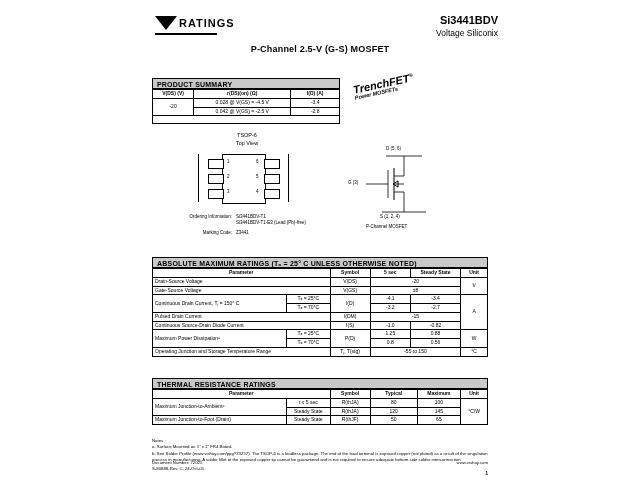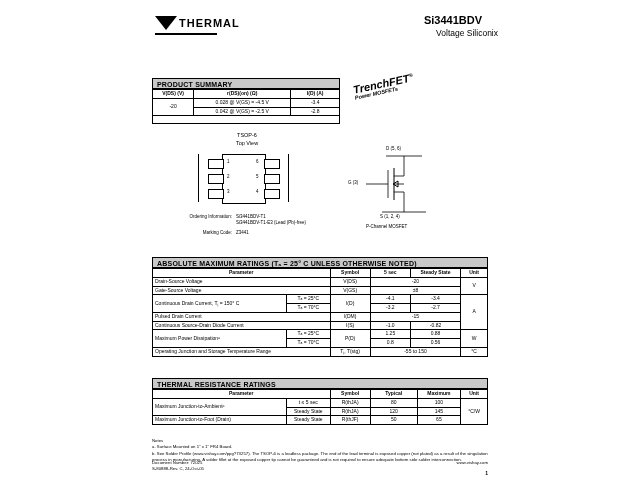--- a/index.html
+++ b/index.html
@@ -29,21 +29,21 @@
     border-top:14px solid #000;
   }
   .logo .vname{
     position:absolute;left:24px;top:1px;
     font-size:11px;font-weight:bold;letter-spacing:1px;
   }
   .logo .rule{
     position:absolute;left:0;top:17px;width:62px;height:2px;background:#000;
   }
   .part{
-    position:absolute;right:16px;top:0;
+    position:absolute;right:0;top:0;
     font-size:11px;font-weight:bold;
     text-align:right;
   }
   .brand{
     position:absolute;right:0;top:14px;
     font-size:8.5px;
     text-align:right;
   }
   .doctitle{
     position:absolute;left:0;right:0;top:44px;
@@ -122,29 +122,30 @@
   
   .sch line,.sch path,.sch polygon{stroke:#000;fill:none;}
 </style>
 </head>
 <body>
 
 <div class="page">
 
   <div class="logo">
     <div class="tri"></div>
-    <div class="vname">THERMAL</div>
+    <div class="vname">RATINGS</div>
     <div class="rule"></div>
   </div>
 
   <div class="hdr">
     <div class="part">Si3441BDV</div>
     <div class="brand">Voltage Siliconix</div>
   </div>
 
+  <div class="doctitle">P-Channel 2.5-V (G-S) MOSFET</div>
 
   <div class="sechdr" id="product-summary-hdr">PRODUCT SUMMARY</div>
   <div class="secbox" id="product-summary"></div>
   <div id="ps-table-wrap">
     <table class="gt">
       <colgroup>
           <col style="width:22%">
           <col style="width:52%">
           <col style="width:26%">
         </colgroup>

